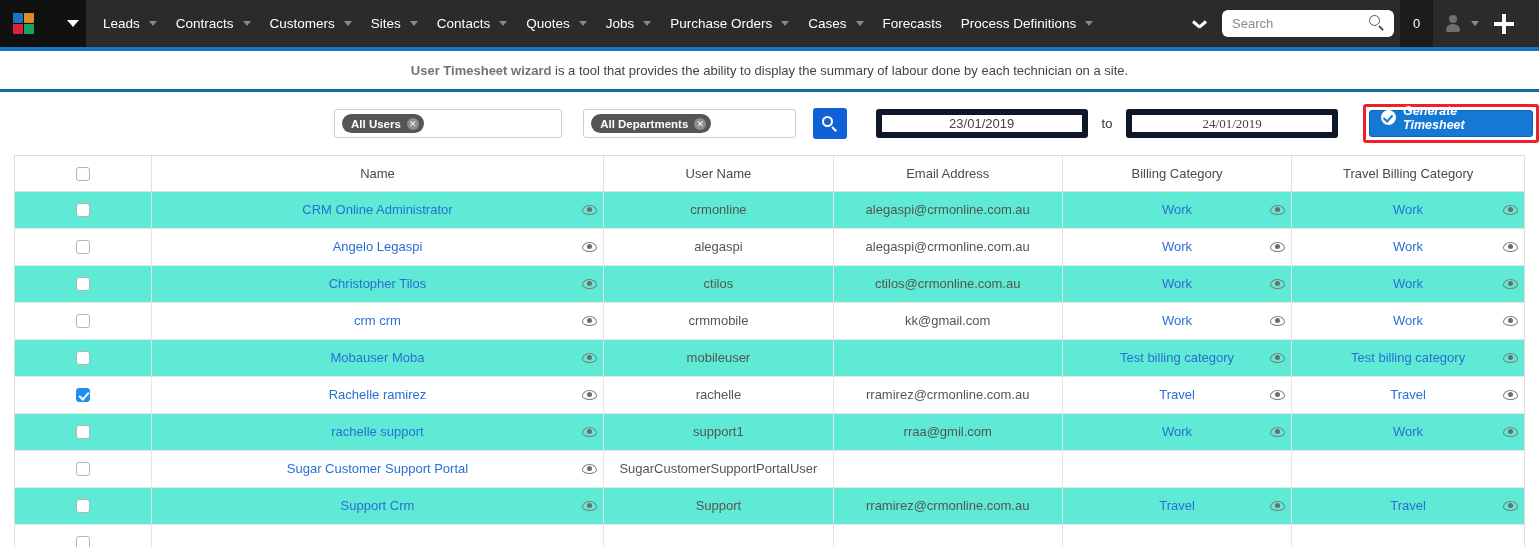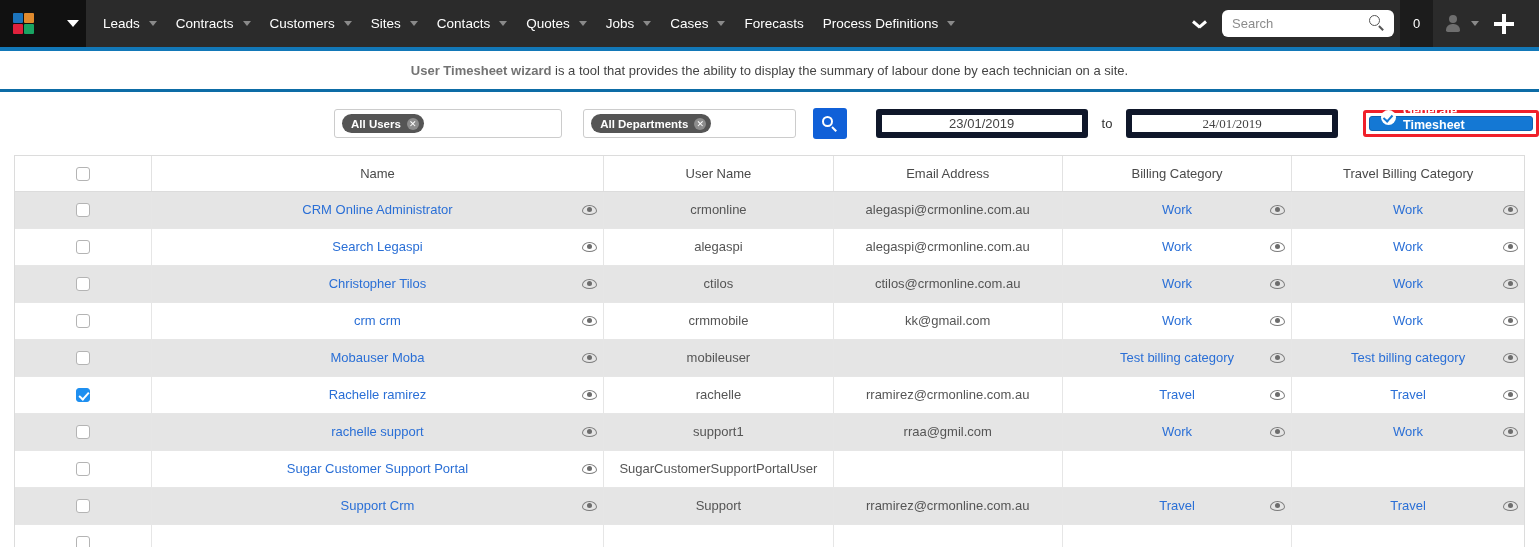--- a/index.html
+++ b/index.html
@@ -247,29 +247,30 @@
   .to-lbl { margin-left: 14px; font-size: 13px; color: #333; }
   .date-input.second { margin-left: 14px; font-family: Liberation Serif, serif; }
   .gen-wrap {
     margin-left: 25px;
     border: 3px solid #f0202a;
     border-radius: 3px;
     padding: 3px;
     display: inline-flex;
   }
   .gen-btn {
-    height: 15px;
+    height: 27px;
     background: #1478d4;
     border: 1px solid #0f63b0;
     border-radius: 3px;
     color: #fff;
     font-size: 12.5px; font-weight: bold;
     display: flex; align-items: center;
     padding: 0 14px 12px 11px;
     cursor: pointer;
+    font-style: italic;
   }
   .check-circ {
     width: 15px; height: 15px; border-radius: 50%;
     background: #ffffff;
     margin-right: 7px;
     position: relative;
     flex: 0 0 auto;
   }
   .check-circ:after {
     content: "";
@@ -304,21 +305,21 @@
   table.grid th:last-child { border-right: 0; }
   table.grid td {
     height: 36px;
     border-right: 1px solid #e6e6e6;
     border-bottom: 1px solid #e6e6e6;
     text-align: center;
     color: #555;
     padding: 0;
   }
   table.grid td:last-child { border-right: 0; }
-  table.grid tr.odd td { background: #e5e5e5; }
+  table.grid tr.odd td { background: #5eead4; }
   table.grid tr.even td { background: #ffffff; }
 
   .col-chk  { width: 136px; }
   .col-name { width: 452px; }
   .col-user { width: 229px; }
   .col-mail { width: 229px; }
   .col-bill { width: 229px; }
   .col-tbill{ width: 232px; }
 
   .cellflex {
@@ -423,20 +424,26 @@
         </span>
       </div>
       <div class="nav-item">
         <span class="lbl">Quotes</span>
         <span class="cc">
           <span class="tri-down-sm"></span>
         </span>
       </div>
       <div class="nav-item">
         <span class="lbl">Jobs</span>
+        <span class="cc">
+          <span class="tri-down-sm"></span>
+        </span>
+      </div>
+      <div class="nav-item">
+        <span class="lbl">Purchase Orders</span>
         <span class="cc">
           <span class="tri-down-sm"></span>
         </span>
       </div>
       <div class="nav-item">
         <span class="lbl">Cases</span>
         <span class="cc">
           <span class="tri-down-sm"></span>
         </span>
       </div>
@@ -579,21 +586,21 @@
                   <span class="pupil"></span>
                 </span>
               </span>
             </div>
           </td>
         </tr>
         <tr class="even">
           <td><span class="cb"></span></td>
           <td>
             <div class="cellflex">
-              <span class="txt lnk">Search Legaspi</span>
+              <span class="txt lnk">Angelo Legaspi</span>
               <span class="eye">
                 <span class="eye-g">
                   <span class="outer"></span>
                   <span class="pupil"></span>
                 </span>
               </span>
             </div>
           </td>
           <td><span class="plain-txt">alegaspi</span></td>
           <td><span class="plain-txt">alegaspi@crmonline.com.au</span></td>

